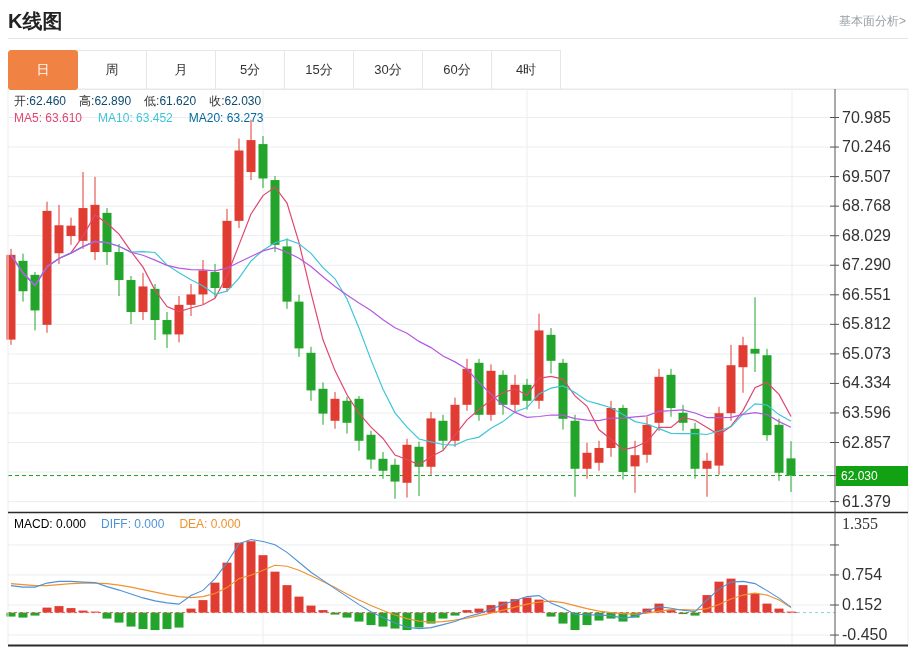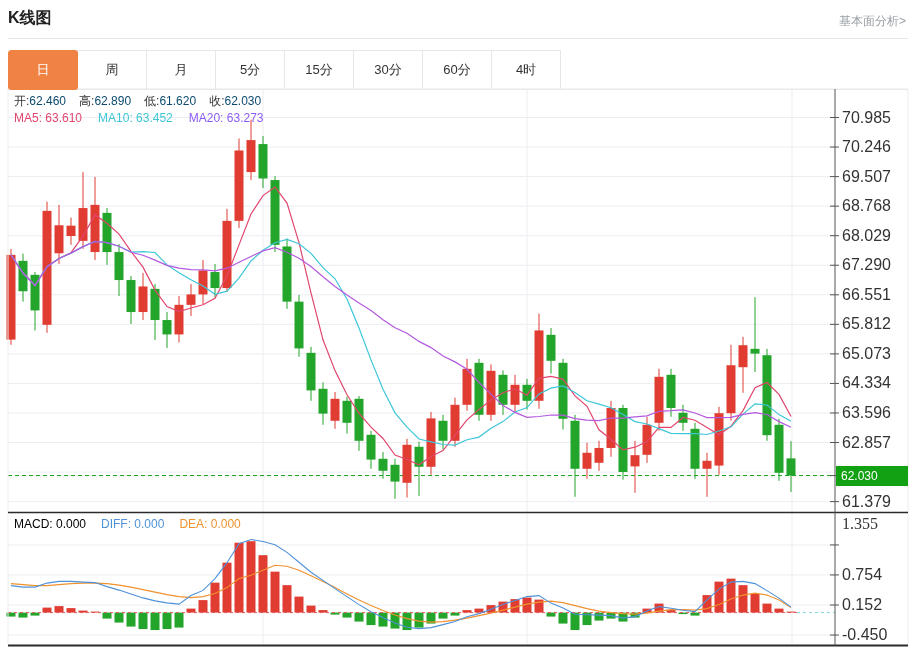--- a/index.html
+++ b/index.html
@@ -1,18 +1,18 @@
 <!DOCTYPE html>
 <html><head>
 <meta charset="utf-8">
 <style>
   html,body{margin:0;padding:0;background:#fff;}
   .page{position:relative;width:916px;height:648px;background:#fff;overflow:hidden;
         font-family:"Liberation Sans","DejaVu Sans",sans-serif;-webkit-font-smoothing:antialiased;}
-  .page-title{position:absolute;left:8px;top:8px;font-size:16px;font-weight:bold;color:#222;margin:0;}
+  .page-title{position:absolute;left:8px;top:8px;font-size:20px;font-weight:bold;color:#222;margin:0;}
   .fa-link{position:absolute;right:10px;top:13px;font-size:12px;color:#9aa0a6;text-decoration:none;cursor:pointer;}
   .title-divider{position:absolute;left:8px;top:38px;width:900px;border-top:1px solid #e6e6e6;}
   .tabs{position:absolute;left:8px;top:50px;width:900px;height:40px;display:flex;border-bottom:1px solid #e9e9e9;box-sizing:border-box;}
   .tab{width:70px;height:40px;box-sizing:border-box;border:1px solid #e7e7e7;margin-left:-1px;
        display:flex;align-items:center;justify-content:center;font-size:13px;color:#333;background:#fff;cursor:pointer;}
   .tab:first-child{margin-left:0;}
   .tab.active{background:#f08244;border-color:#f08244;color:#fff;border-radius:3px;z-index:2;}
   svg.chart{position:absolute;left:0;top:0;}
   .row{position:absolute;font-size:12px;white-space:nowrap;z-index:3;}
   .row .lbl{color:#333;}
@@ -304,21 +304,21 @@
         <line x1="830" x2="839" y1="501.605516" y2="501.605516" stroke="#555555"></line>
         <line x1="830" x2="839" y1="475.5746299999999" y2="475.5746299999999" stroke="#555555"></line>
         <line x1="830" x2="839" y1="544.9524650000001" y2="544.9524650000001" stroke="#555555"></line>
         <line x1="830" x2="839" y1="574.952582" y2="574.952582" stroke="#555555"></line>
         <line x1="830" x2="839" y1="605.002616" y2="605.002616" stroke="#555555"></line>
         <line x1="830" x2="839" y1="635.0526500000001" y2="635.0526500000001" stroke="#555555"></line>
       </g>
     </svg>
 
   <div class="row info" id="infoBar"><span class="item"><span class="lbl">开:</span><span class="val">62.460</span></span><span class="item"><span class="lbl">高:</span><span class="val">62.890</span></span><span class="item"><span class="lbl">低:</span><span class="val">61.620</span></span><span class="item"><span class="lbl">收:</span><span class="val">62.030</span></span></div>
-  <div class="row ma" id="maBar"><span class="item" style="color: rgb(226, 70, 110);">MA5: 63.610</span><span class="item" style="color: rgb(62, 198, 216);">MA10: 63.452</span><span class="item" style="color: #8b5cf6;">MA20: 63.273</span></div>
+  <div class="row ma" id="maBar"><span class="item" style="color: rgb(226, 70, 110);">MA5: 63.610</span><span class="item" style="color: rgb(62, 198, 216);">MA10: 63.452</span><span class="item" style="color: #0369a1;">MA20: 63.273</span></div>
   <div class="row macd-row" id="macdBar"><span class="item" style="color: #000000; margin-top: 17px;">MACD: 0.000</span><span class="item" style="color: rgb(79, 146, 215);">DIFF: 0.000</span><span class="item" style="color: rgb(240, 146, 46);">DEA: 0.000</span></div>
 
   <div id="priceLabels">
       <div class="axis-label" style="left: 842px; top: 110.5px;">70.985</div>
       <div class="axis-label" style="left: 842px; top: 140.05px;">70.246</div>
       <div class="axis-label" style="left: 842px; top: 169.599px;">69.507</div>
       <div class="axis-label" style="left: 842px; top: 199.149px;">68.768</div>
       <div class="axis-label" style="left: 842px; top: 228.699px;">68.029</div>
       <div class="axis-label" style="left: 842px; top: 258.248px;">67.290</div>
       <div class="axis-label" style="left: 842px; top: 287.798px;">66.551</div>

